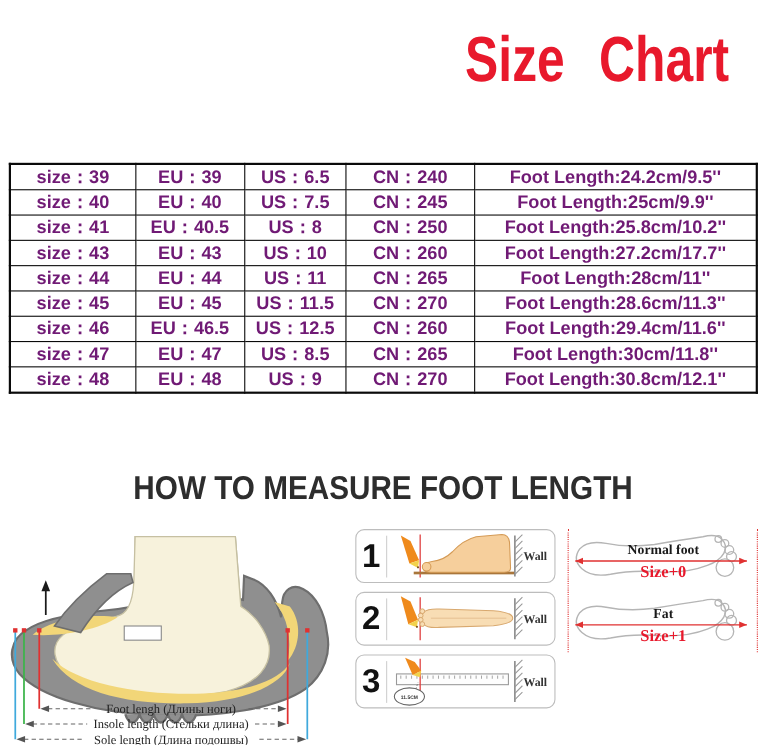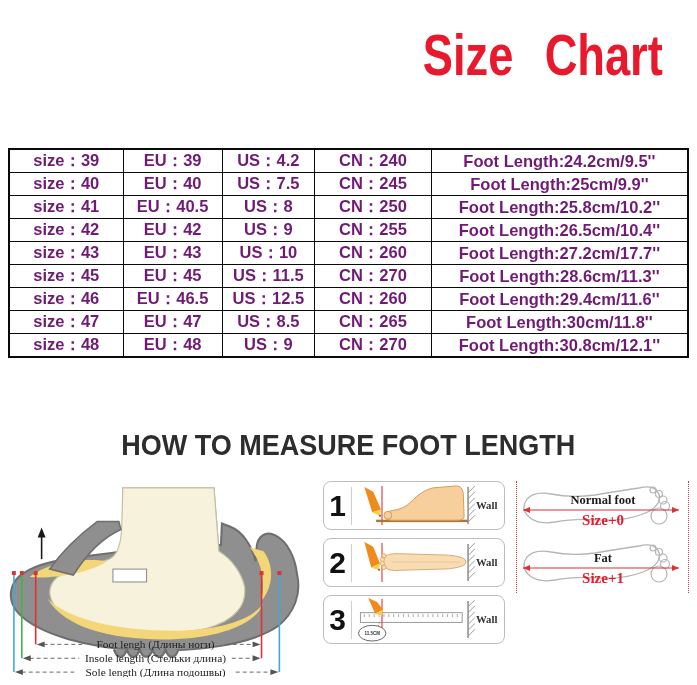--- a/index.html
+++ b/index.html
@@ -59,51 +59,51 @@
     <col style="width:16.8%">
       <col style="width:14.6%">
       <col style="width:13.6%">
     <col style="width:17.2%">
       <col style="width:37.8%">
   </colgroup>
   <tbody>
     <tr>
       <td>size：39</td>
       <td>EU：39</td>
-      <td>US：4.2</td>
+      <td>US：6.5</td>
       <td>CN：240</td>
       <td>Foot Length:24.2cm/9.5''</td>
     </tr>
   <tr>
       <td>size：40</td>
       <td>EU：40</td>
       <td>US：7.5</td>
       <td>CN：245</td>
       <td>Foot Length:25cm/9.9''</td>
     </tr>
       <tr>
       <td>size：41</td>
       <td>EU：40.5</td>
       <td>US：8</td>
       <td>CN：250</td>
       <td>Foot Length:25.8cm/10.2''</td>
     </tr>
       <tr>
-      <td>size：42</td>
-      <td>EU：42</td>
-      <td>US：9</td>
-      <td>CN：255</td>
-      <td>Foot Length:26.5cm/10.4''</td>
-    </tr>
-      <tr>
       <td>size：43</td>
       <td>EU：43</td>
       <td>US：10</td>
       <td>CN：260</td>
       <td>Foot Length:27.2cm/17.7''</td>
+    </tr>
+      <tr>
+      <td>size：44</td>
+      <td>EU：44</td>
+      <td>US：11</td>
+      <td>CN：265</td>
+      <td>Foot Length:28cm/11''</td>
     </tr>
       <tr>
       <td>size：45</td>
       <td>EU：45</td>
       <td>US：11.5</td>
       <td>CN：270</td>
       <td>Foot Length:28.6cm/11.3''</td>
     </tr>
       <tr>
       <td>size：46</td>

